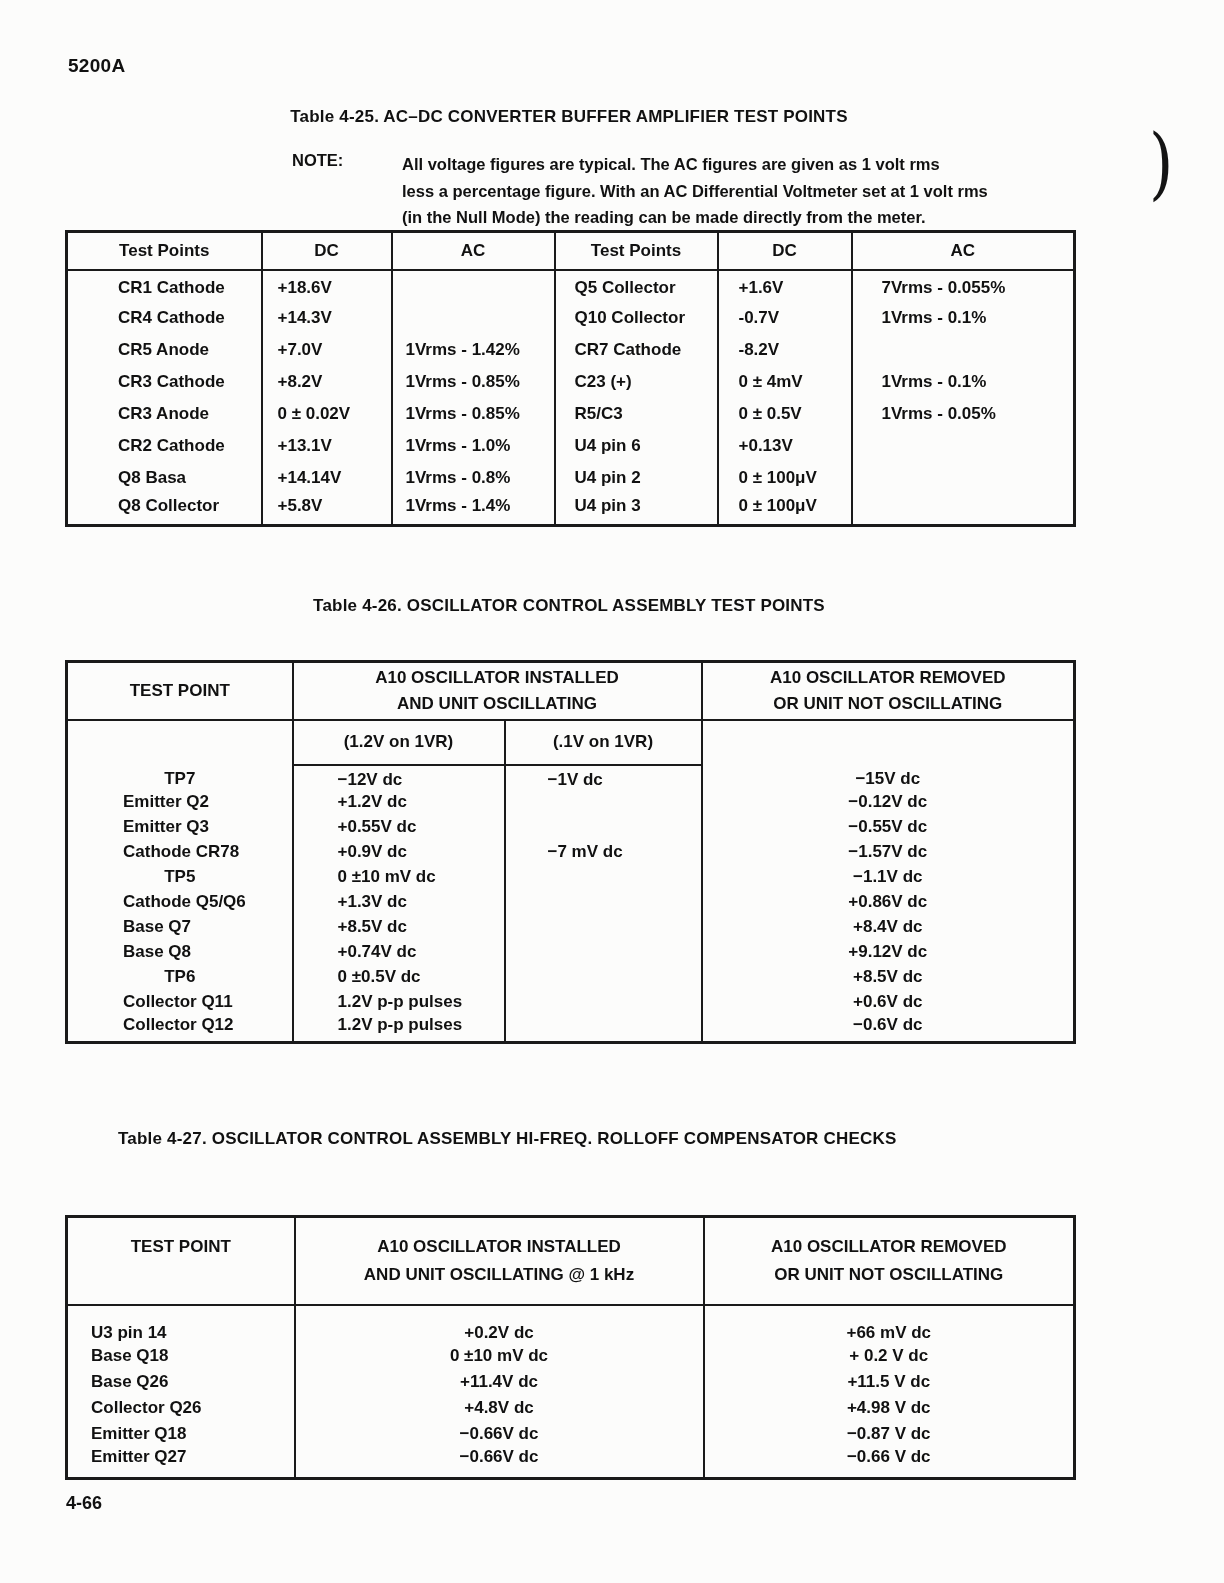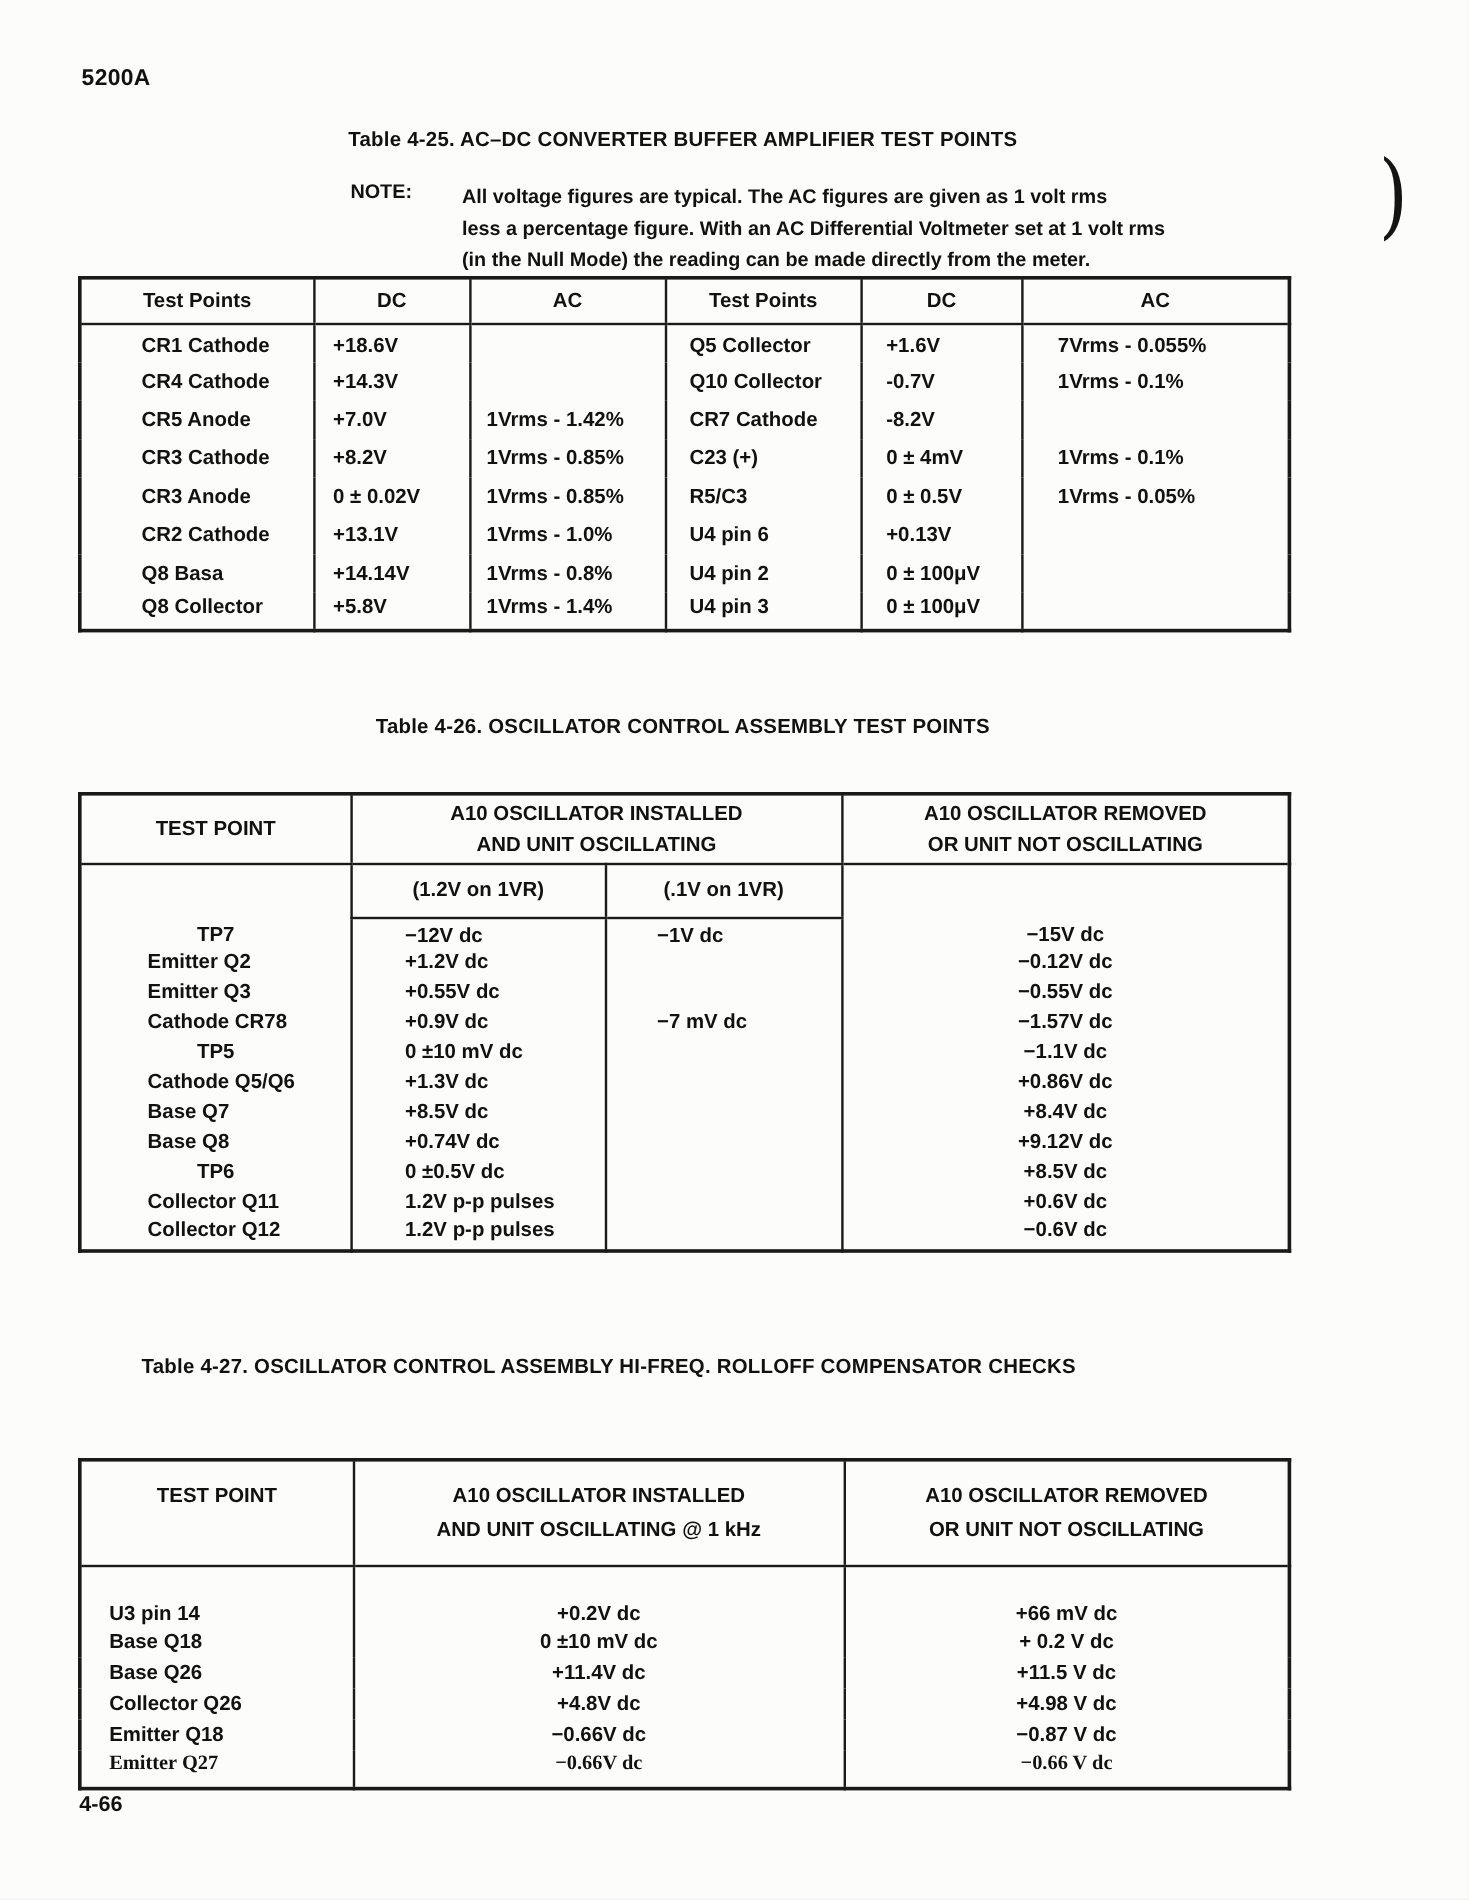--- a/index.html
+++ b/index.html
@@ -23,21 +23,21 @@
   .paren-mark{
     position:absolute;left:1146px;top:124px;
     font-family:"DejaVu Serif", serif;font-weight:400;
     font-size:78px;line-height:78px;color:#141414;
     transform:scaleX(.8);
   }
   .tbl-title{position:absolute;left:65px;width:1008px;text-align:center;font-size:17px;letter-spacing:.2px;}
   .title-1{top:107px;}
   .title-2{top:596px;}
   .title-3{top:1129px;text-align:left;padding-left:53px;}
-  .note{position:absolute;left:292px;top:151px;display:flex;}
+  .note{position:absolute;left:292px;top:151px;display:flex;gap:17px;}
   .note-label{font-size:16.5px;width:93px;flex:none;}
   .note-text{font-size:16.5px;line-height:26.5px;}
   .note-text div{white-space:nowrap;}
   .footer{position:absolute;left:66px;top:1493px;font-size:18px;}
 
   table{
     position:absolute;left:65px;width:1008px;
     border-collapse:collapse;table-layout:fixed;
     border:3px solid var(--line);
     font-size:17px;font-weight:bold;color:var(--ink);
@@ -66,22 +66,22 @@
   .t2 .tp.ctr{padding-left:0;text-align:center;}
   .t2 .v12{padding-left:44px;text-align:left;margin-left:46px;}
   .t2 .v1{padding-left:42px;text-align:left;}
   .t2 .rem{text-align:center;}
   .t2 tbody tr:first-child td{padding-top:4px;}
   .t2 tbody tr:last-child td{padding-bottom:6px;}
   
   .t3{top:1215px;}
   .t3 thead th{height:88px;border-bottom:2px solid var(--line);vertical-align:top;padding-top:15px;text-align:center;line-height:28px;}
   .t3 tbody td{height:26px;vertical-align:middle;}
-  .t3 tbody tr:first-child td{padding-top:29px;}
-  .t3 tbody tr:last-child td{padding-bottom:10px;font-family:Liberation Serif, serif;}
+  .t3 tbody tr:first-child td{padding-top:17px;}
+  .t3 tbody tr:last-child td{padding-bottom:10px;}
   .t3 .c1{padding-left:23px;text-align:left;}
   .t3 .c2,.t3 .c3{text-align:center;}
 </style>
 </head>
 <body>
 
 <div class="page">
 
   <div class="model">5200A</div>
   <div class="paren-mark">)</div>

